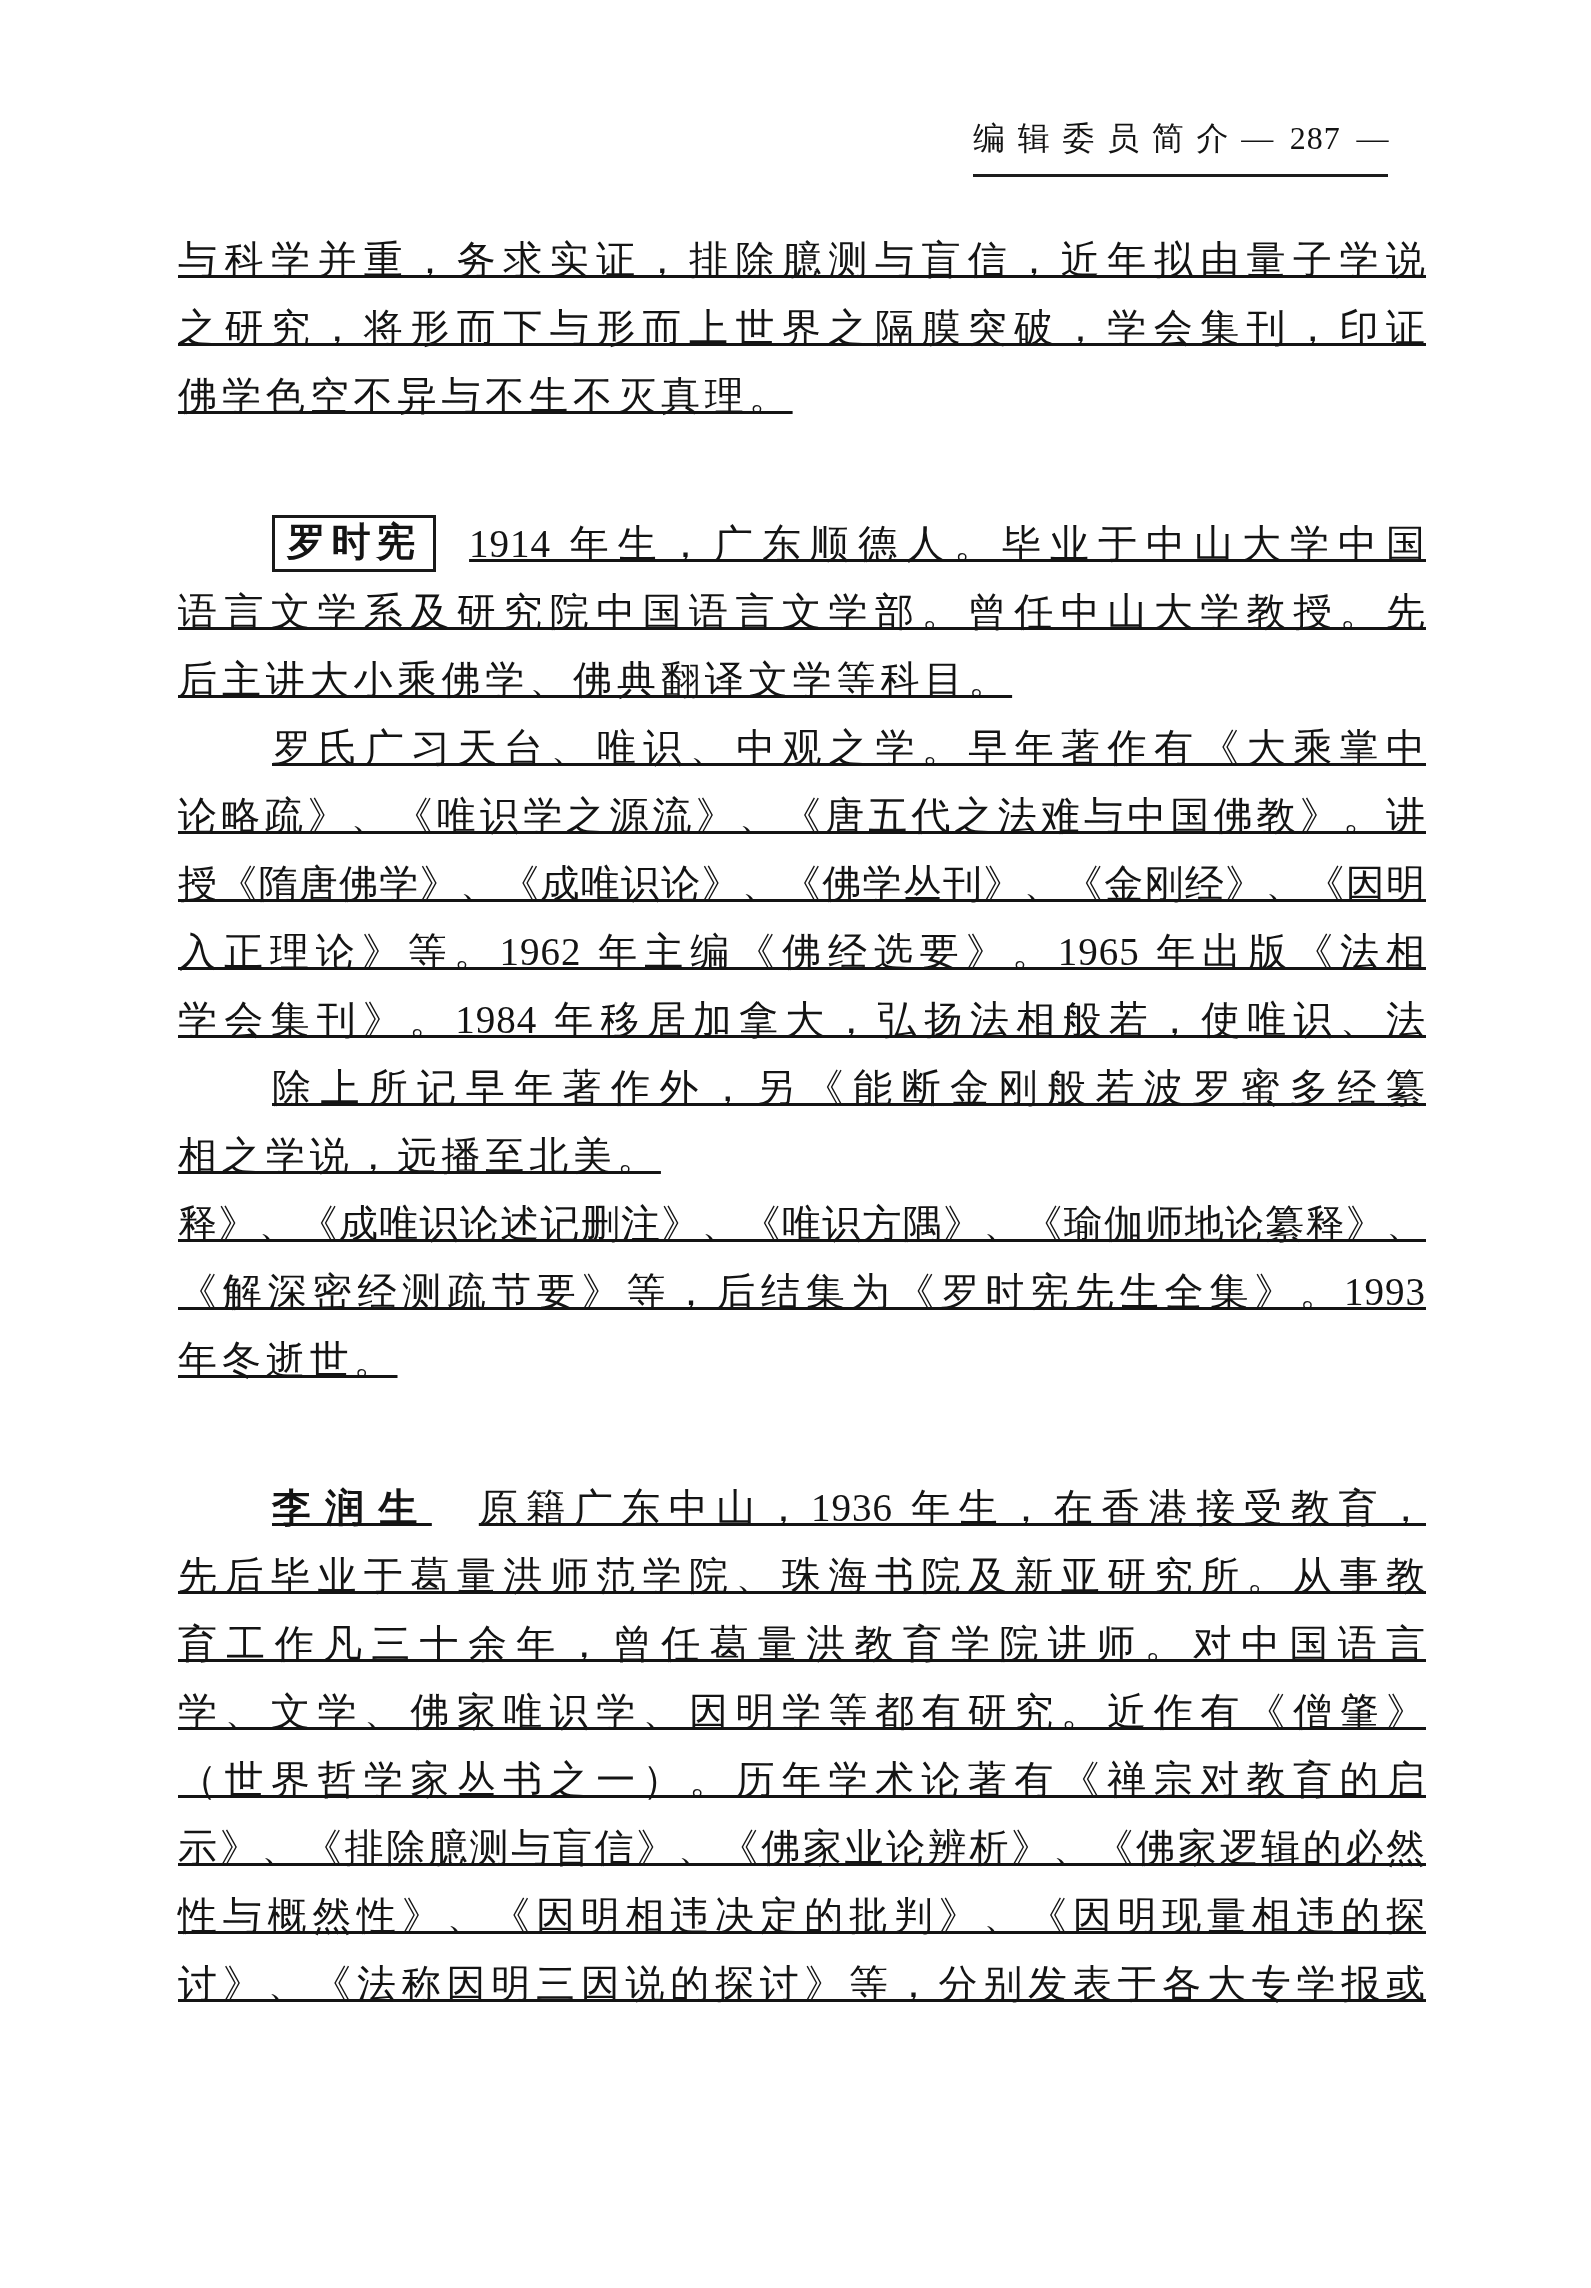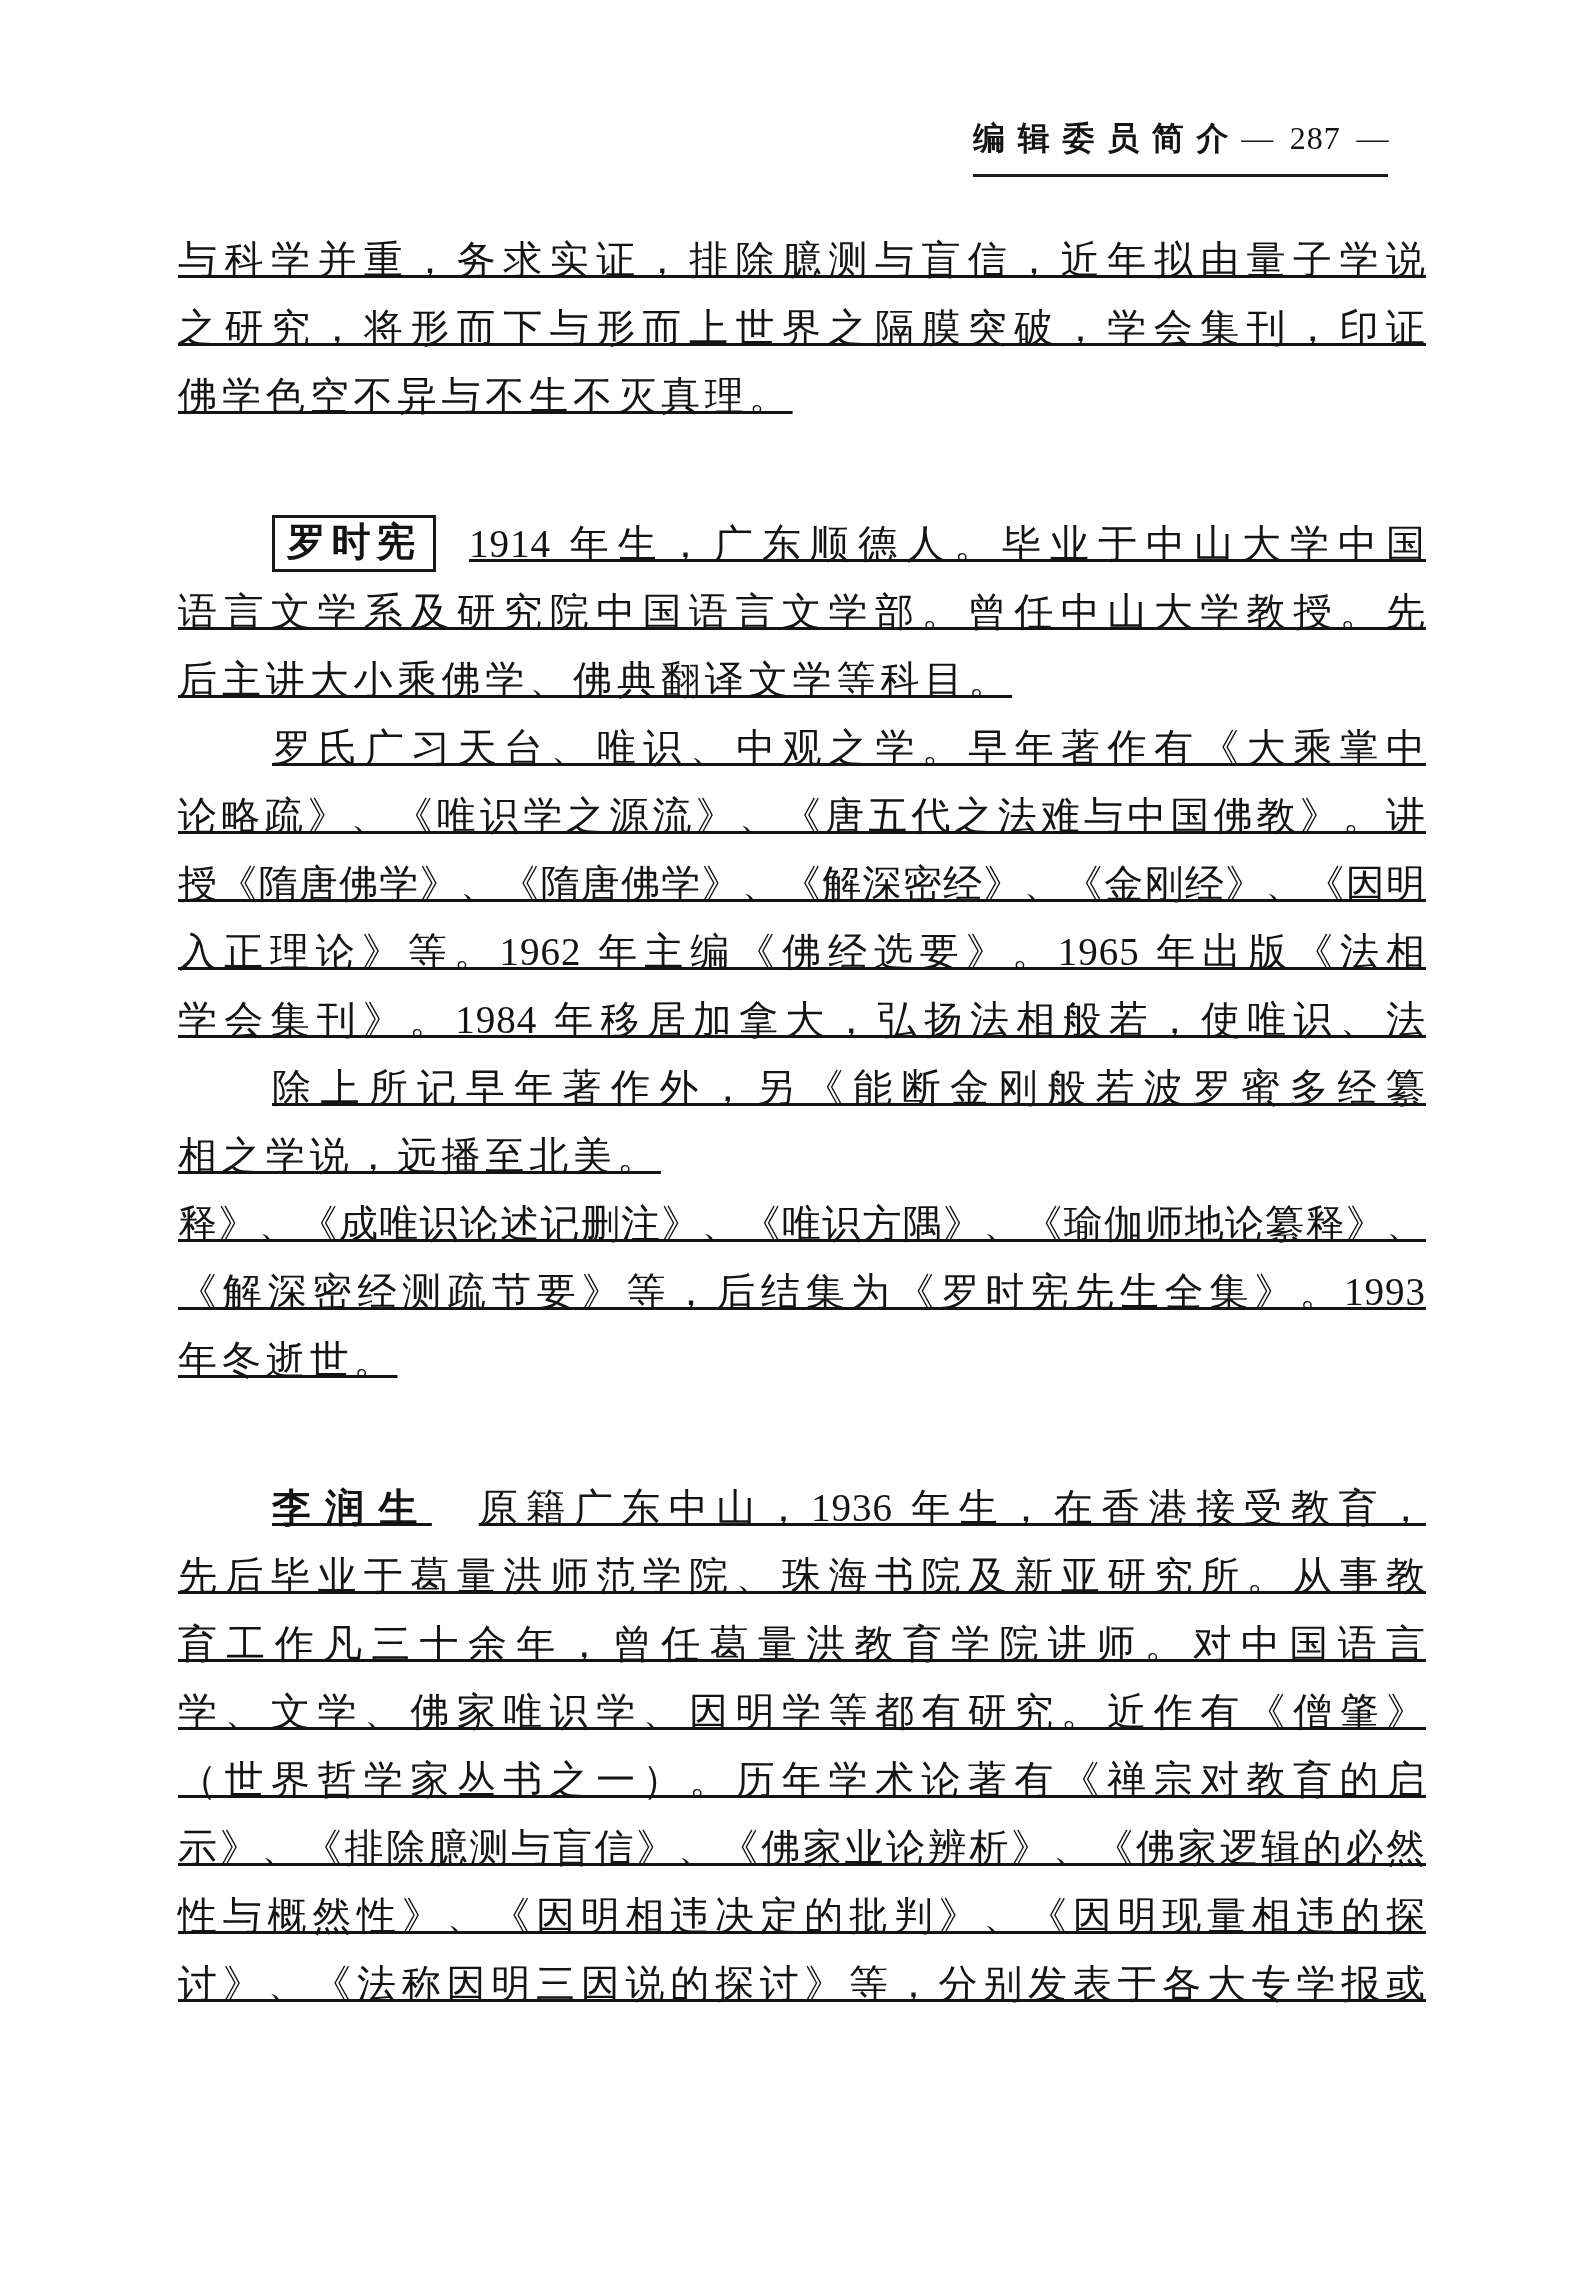--- a/index.html
+++ b/index.html
@@ -20,21 +20,21 @@
     top: 117px;
     width: 415px;
     display: flex;
     justify-content: space-between;
     align-items: baseline;
     padding-bottom: 12.7px;
     border-bottom: 3.9px solid #1c1c1c;
     font-size: 32px;
     white-space: nowrap;
   }
-  .rh-title { letter-spacing: 12.7px; font-weight: 700; }
+  .rh-title { letter-spacing: 12.7px; font-weight: 400; }
   .rh-page {
     display: inline-flex;
     align-items: baseline;
     gap: 15.6px;
     font-size: 32px;
     letter-spacing: 1px;
   }
 
   
   .body-text {
@@ -96,21 +96,21 @@
         <div class="line just">与科学并重，务求实证，排除臆测与盲信，近年拟由量子学说</div>
         <div class="line just">之研究，将形而下与形而上世界之隔膜突破，学会集刊，印证</div>
         <div class="line plain">佛学色空不异与不生不灭真理。</div>
       </div>
       <div class="block gap">
         <div class="line just indent"><span class="name boxed">罗时宪</span>1914 年生，广东顺德人。毕业于中山大学中国</div>
         <div class="line just">语言文学系及研究院中国语言文学部。曾任中山大学教授。先</div>
         <div class="line plain">后主讲大小乘佛学、佛典翻译文学等科目。</div>
         <div class="line just indent">罗氏广习天台、唯识、中观之学。早年著作有《大乘掌中</div>
         <div class="line just">论略疏》、《唯识学之源流》、《唐五代之法难与中国佛教》。讲</div>
-        <div class="line just">授《隋唐佛学》、《隋唐佛学》、《解深密经》、《金刚经》、《因明</div>
+        <div class="line just">授《隋唐佛学》、《成唯识论》、《佛学丛刊》、《金刚经》、《因明</div>
         <div class="line just">入正理论》等。1962 年主编《佛经选要》。1965 年出版《法相</div>
         <div class="line just">学会集刊》。1984 年移居加拿大，弘扬法相般若，使唯识、法</div>
         <div class="line just indent">除上所记早年著作外，另《能断金刚般若波罗蜜多经纂</div>
         <div class="line plain">相之学说，远播至北美。</div>
         <div class="line just">释》、《成唯识论述记删注》、《唯识方隅》、《瑜伽师地论纂释》、</div>
         <div class="line just">《解深密经测疏节要》等，后结集为《罗时宪先生全集》。1993</div>
         <div class="line plain">年冬逝世。</div>
       </div>
       <div class="block gap">
         <div class="line just indent"><span class="name bold">李润生</span>原籍广东中山，1936 年生，在香港接受教育，</div>

